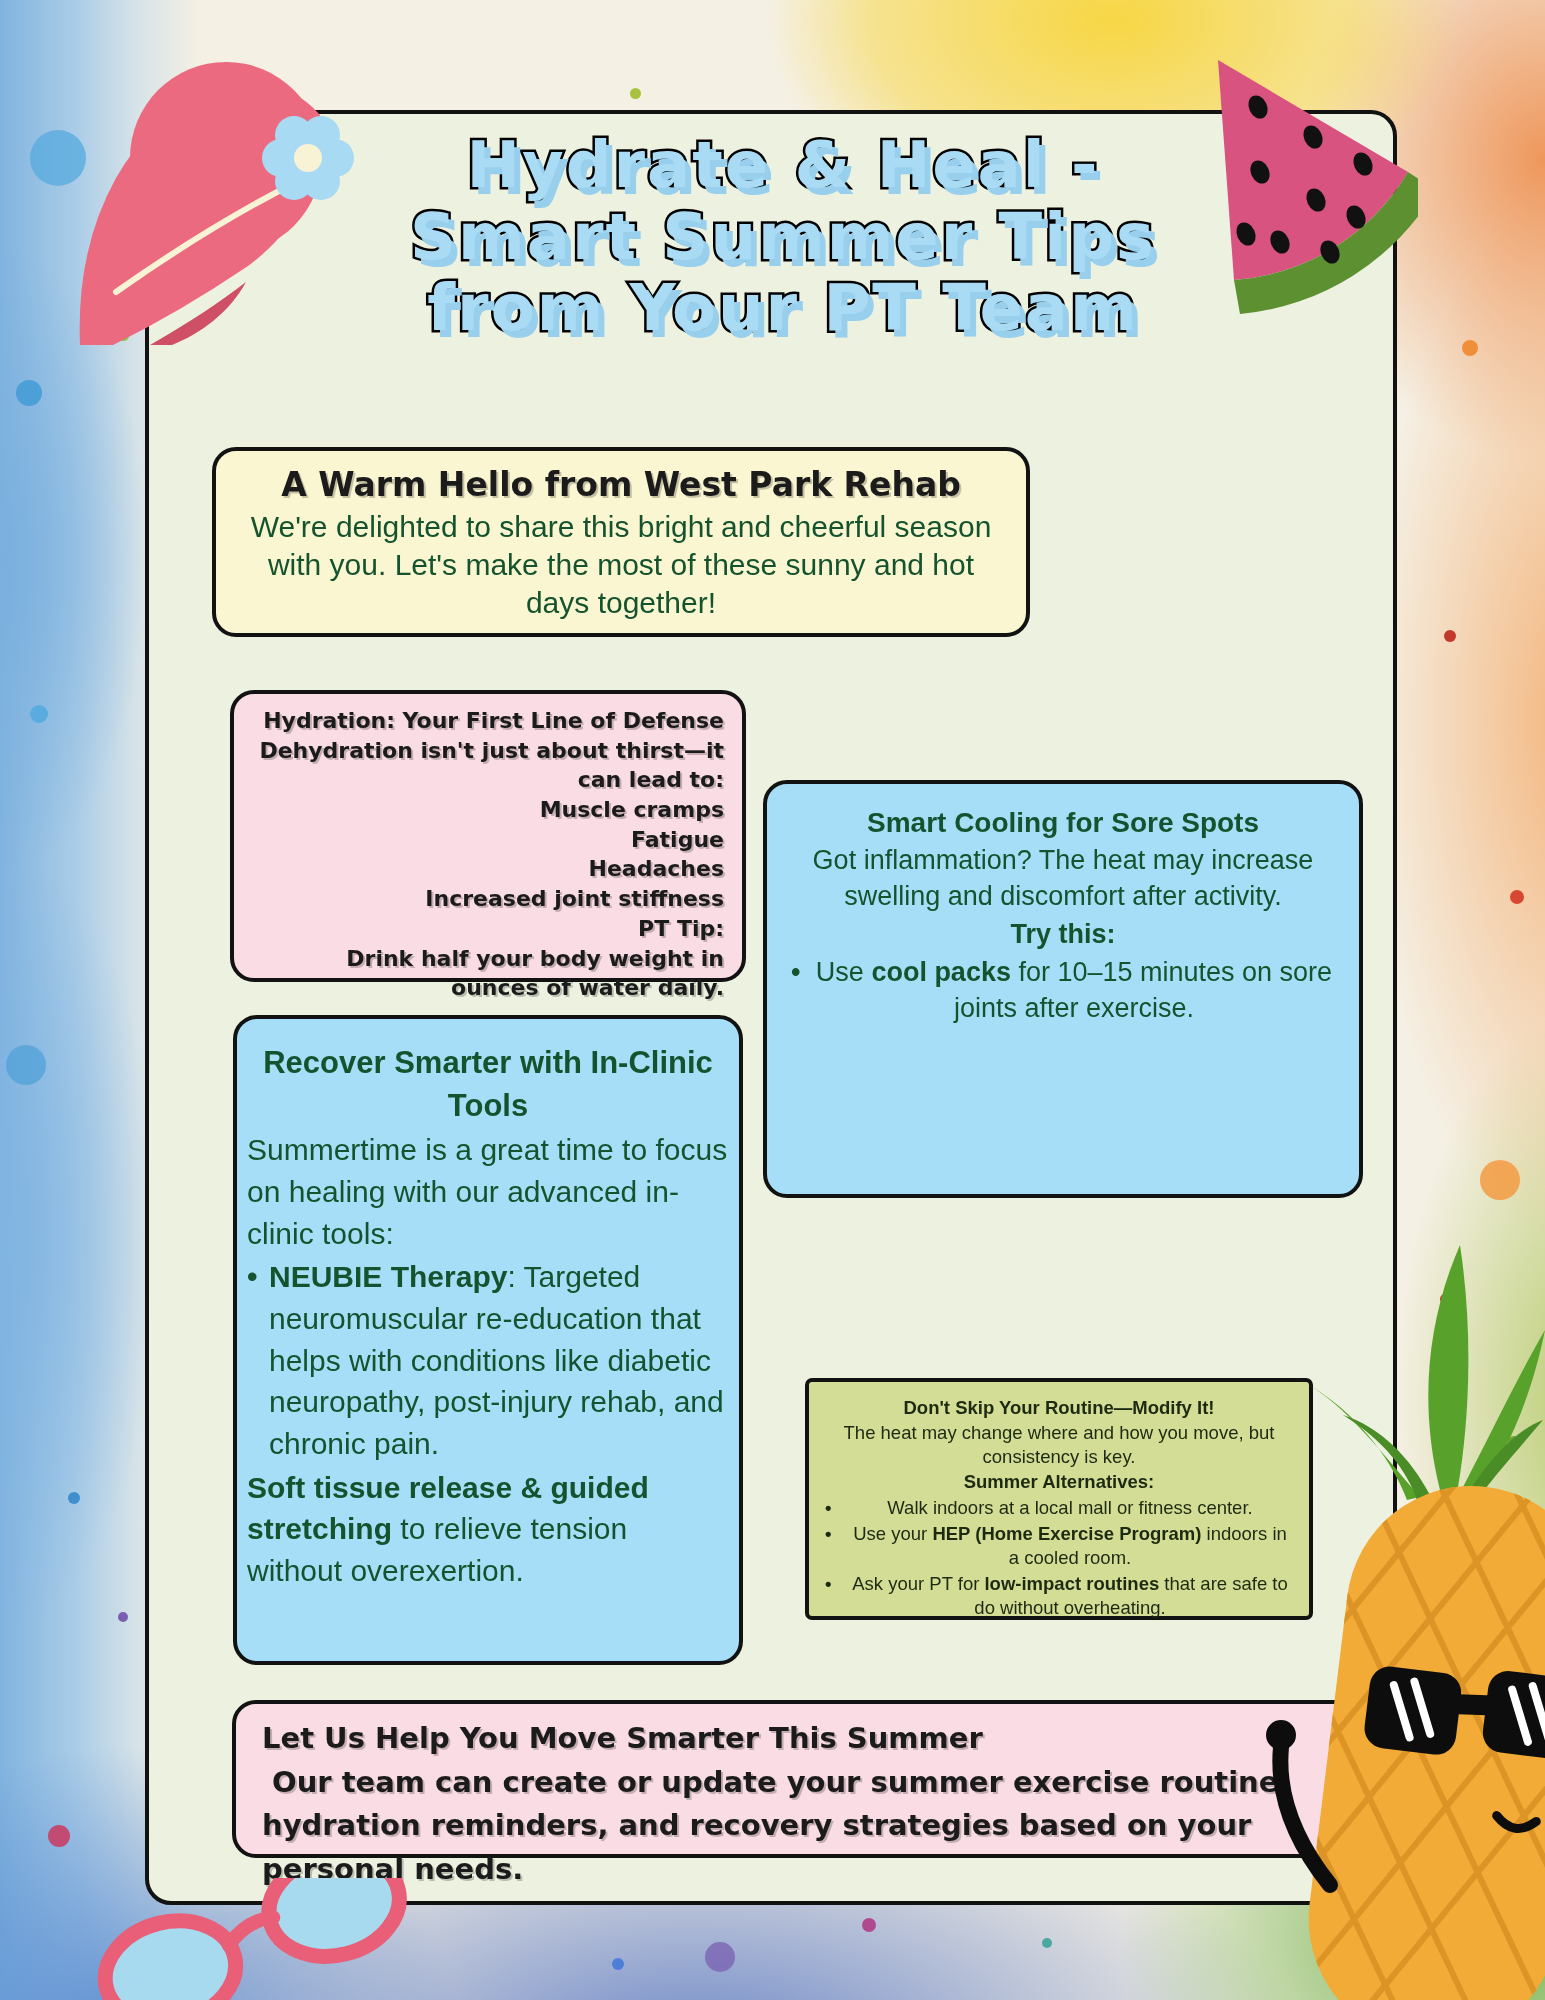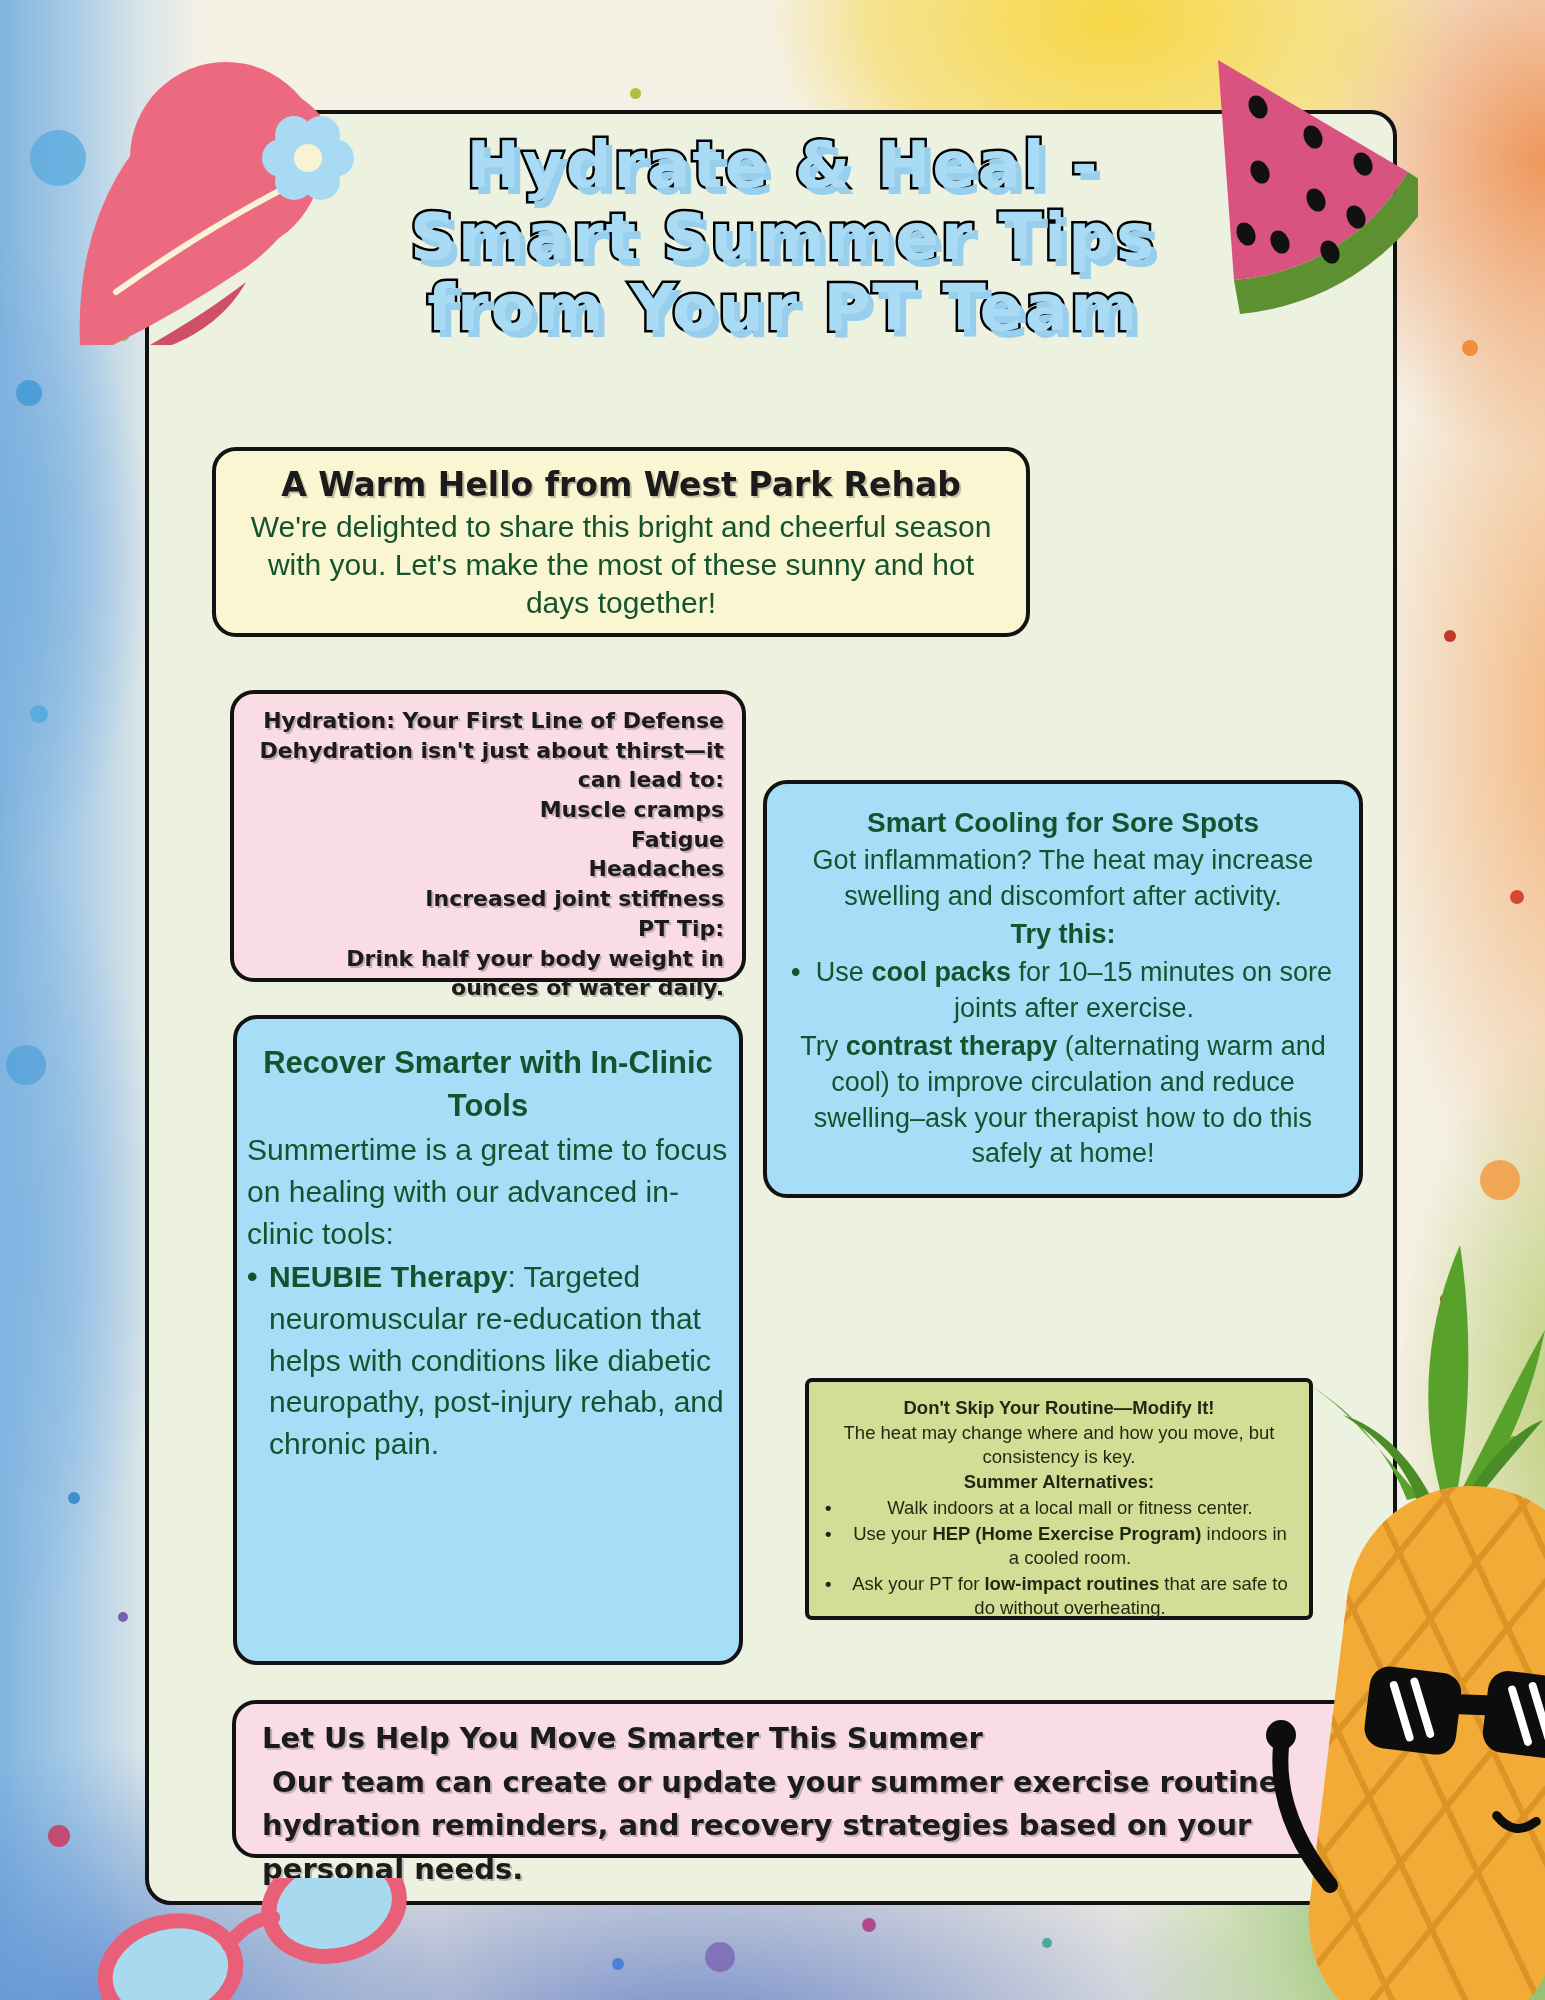--- a/index.html
+++ b/index.html
@@ -111,30 +111,30 @@
   </section>
 
   <section class="box cooling light">
     <h3>Smart Cooling for Sore Spots</h3>
     <p class="center">Got inflammation? The heat may increase swelling and discomfort after activity.</p>
     <p class="center"><b>Try this:</b></p>
     <div class="brow">
       <span class="bdot"></span>
       <span class="btext center"><span>Use </span><b>cool packs</b><span> for 10–15 minutes on sore joints after exercise.</span></span>
     </div>
-    <p class="center"><span>Try </span><b>contrast therapy</b><span> (alternating warm and cool) to improve circulation and reduce swelling–ask your therapist how to do this safely at home!</span></p>
   </section>
 
   <section class="box recover light">
     <h3>Recover Smarter with In-Clinic Tools</h3>
     <p class="left">Summertime is a great time to focus on healing with our advanced in-clinic tools:</p>
     <div class="brow">
       <span class="bdot"></span>
       <span class="btext left"><b>NEUBIE Therapy</b><span>: Targeted neuromuscular re-education that helps with conditions like diabetic neuropathy, post-injury rehab, and chronic pain.</span></span>
     </div>
+    <p class="left"><b>Soft tissue release &amp; guided stretching</b><span> to relieve tension without overexertion.</span></p>
   </section>
 
   <section class="box routine light">
     <p><b>Don't Skip Your Routine—Modify It!</b></p>
     <p>The heat may change where and how you move, but consistency is key.</p>
     <p><b>Summer Alternatives:</b></p>
     <div class="brow">
       <span class="bdot"></span>
       <span class="btext center">Walk indoors at a local mall or fitness center.</span>
     </div>

